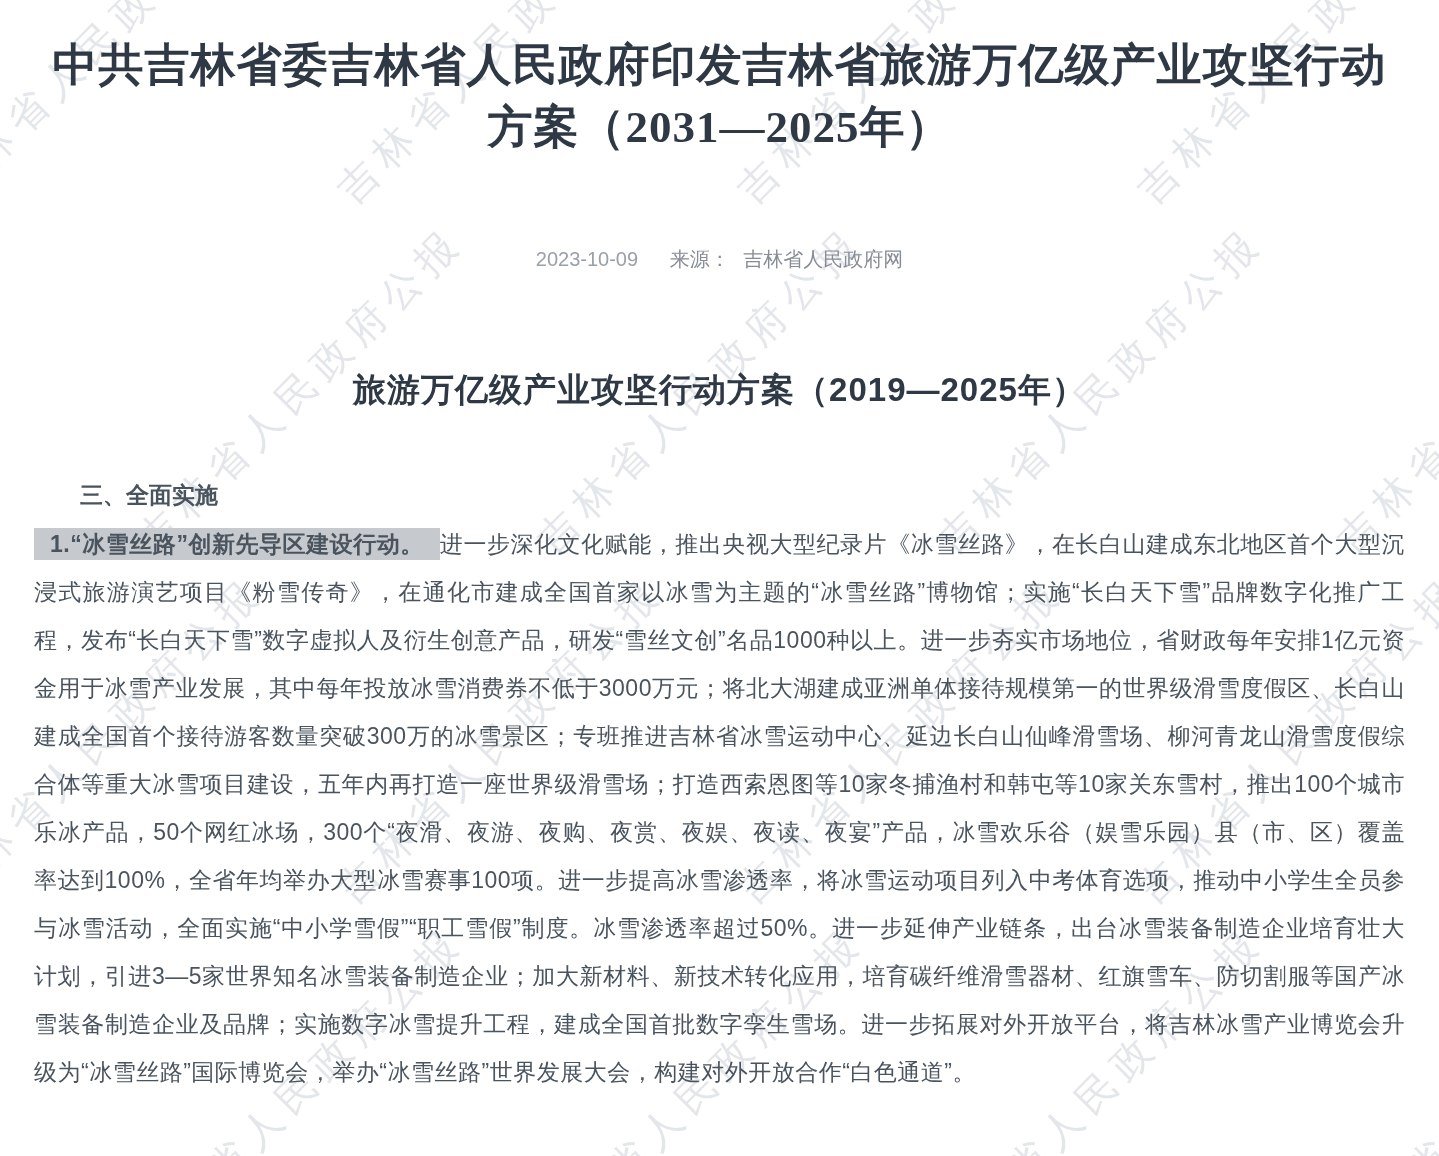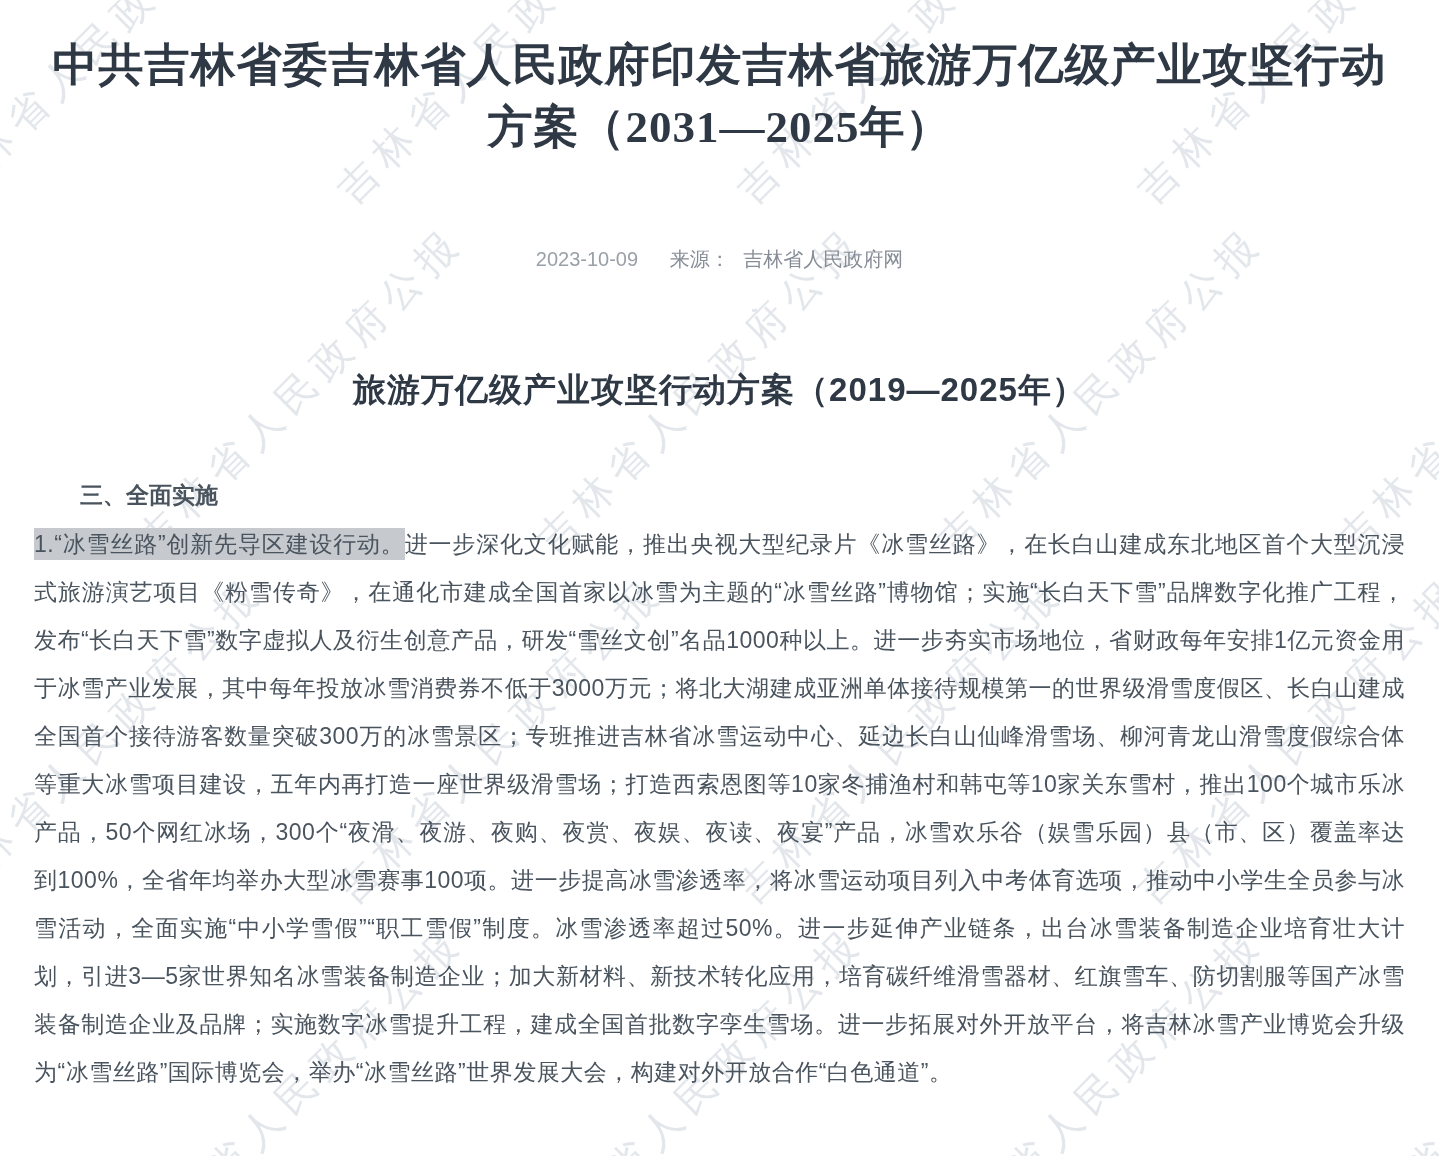--- a/index.html
+++ b/index.html
@@ -77,22 +77,22 @@
     margin-top:8px;
     font-size:23px;
     line-height:48px;
     color:var(--body,#4a545e);
     text-align:justify;
     letter-spacing:.5px;
   }
   .highlight{
     background:var(--highlight-bg,#c6c9cd);
     color:var(--body,#4a545e);
-    font-weight:400;
-    padding:3px 0;
+    font-weight:700;
+    padding:3px 16px;
   }
 </style>
 </head>
 <body>
 
 <div class="watermark-layer">
     <div class="watermark-item" style="left: 100px; top: 40px;">吉林省人民政府公报</div>
     <div class="watermark-item" style="left: 500px; top: 40px;">吉林省人民政府公报</div>
     <div class="watermark-item" style="left: 900px; top: 40px;">吉林省人民政府公报</div>
     <div class="watermark-item" style="left: 1300px; top: 40px;">吉林省人民政府公报</div>

